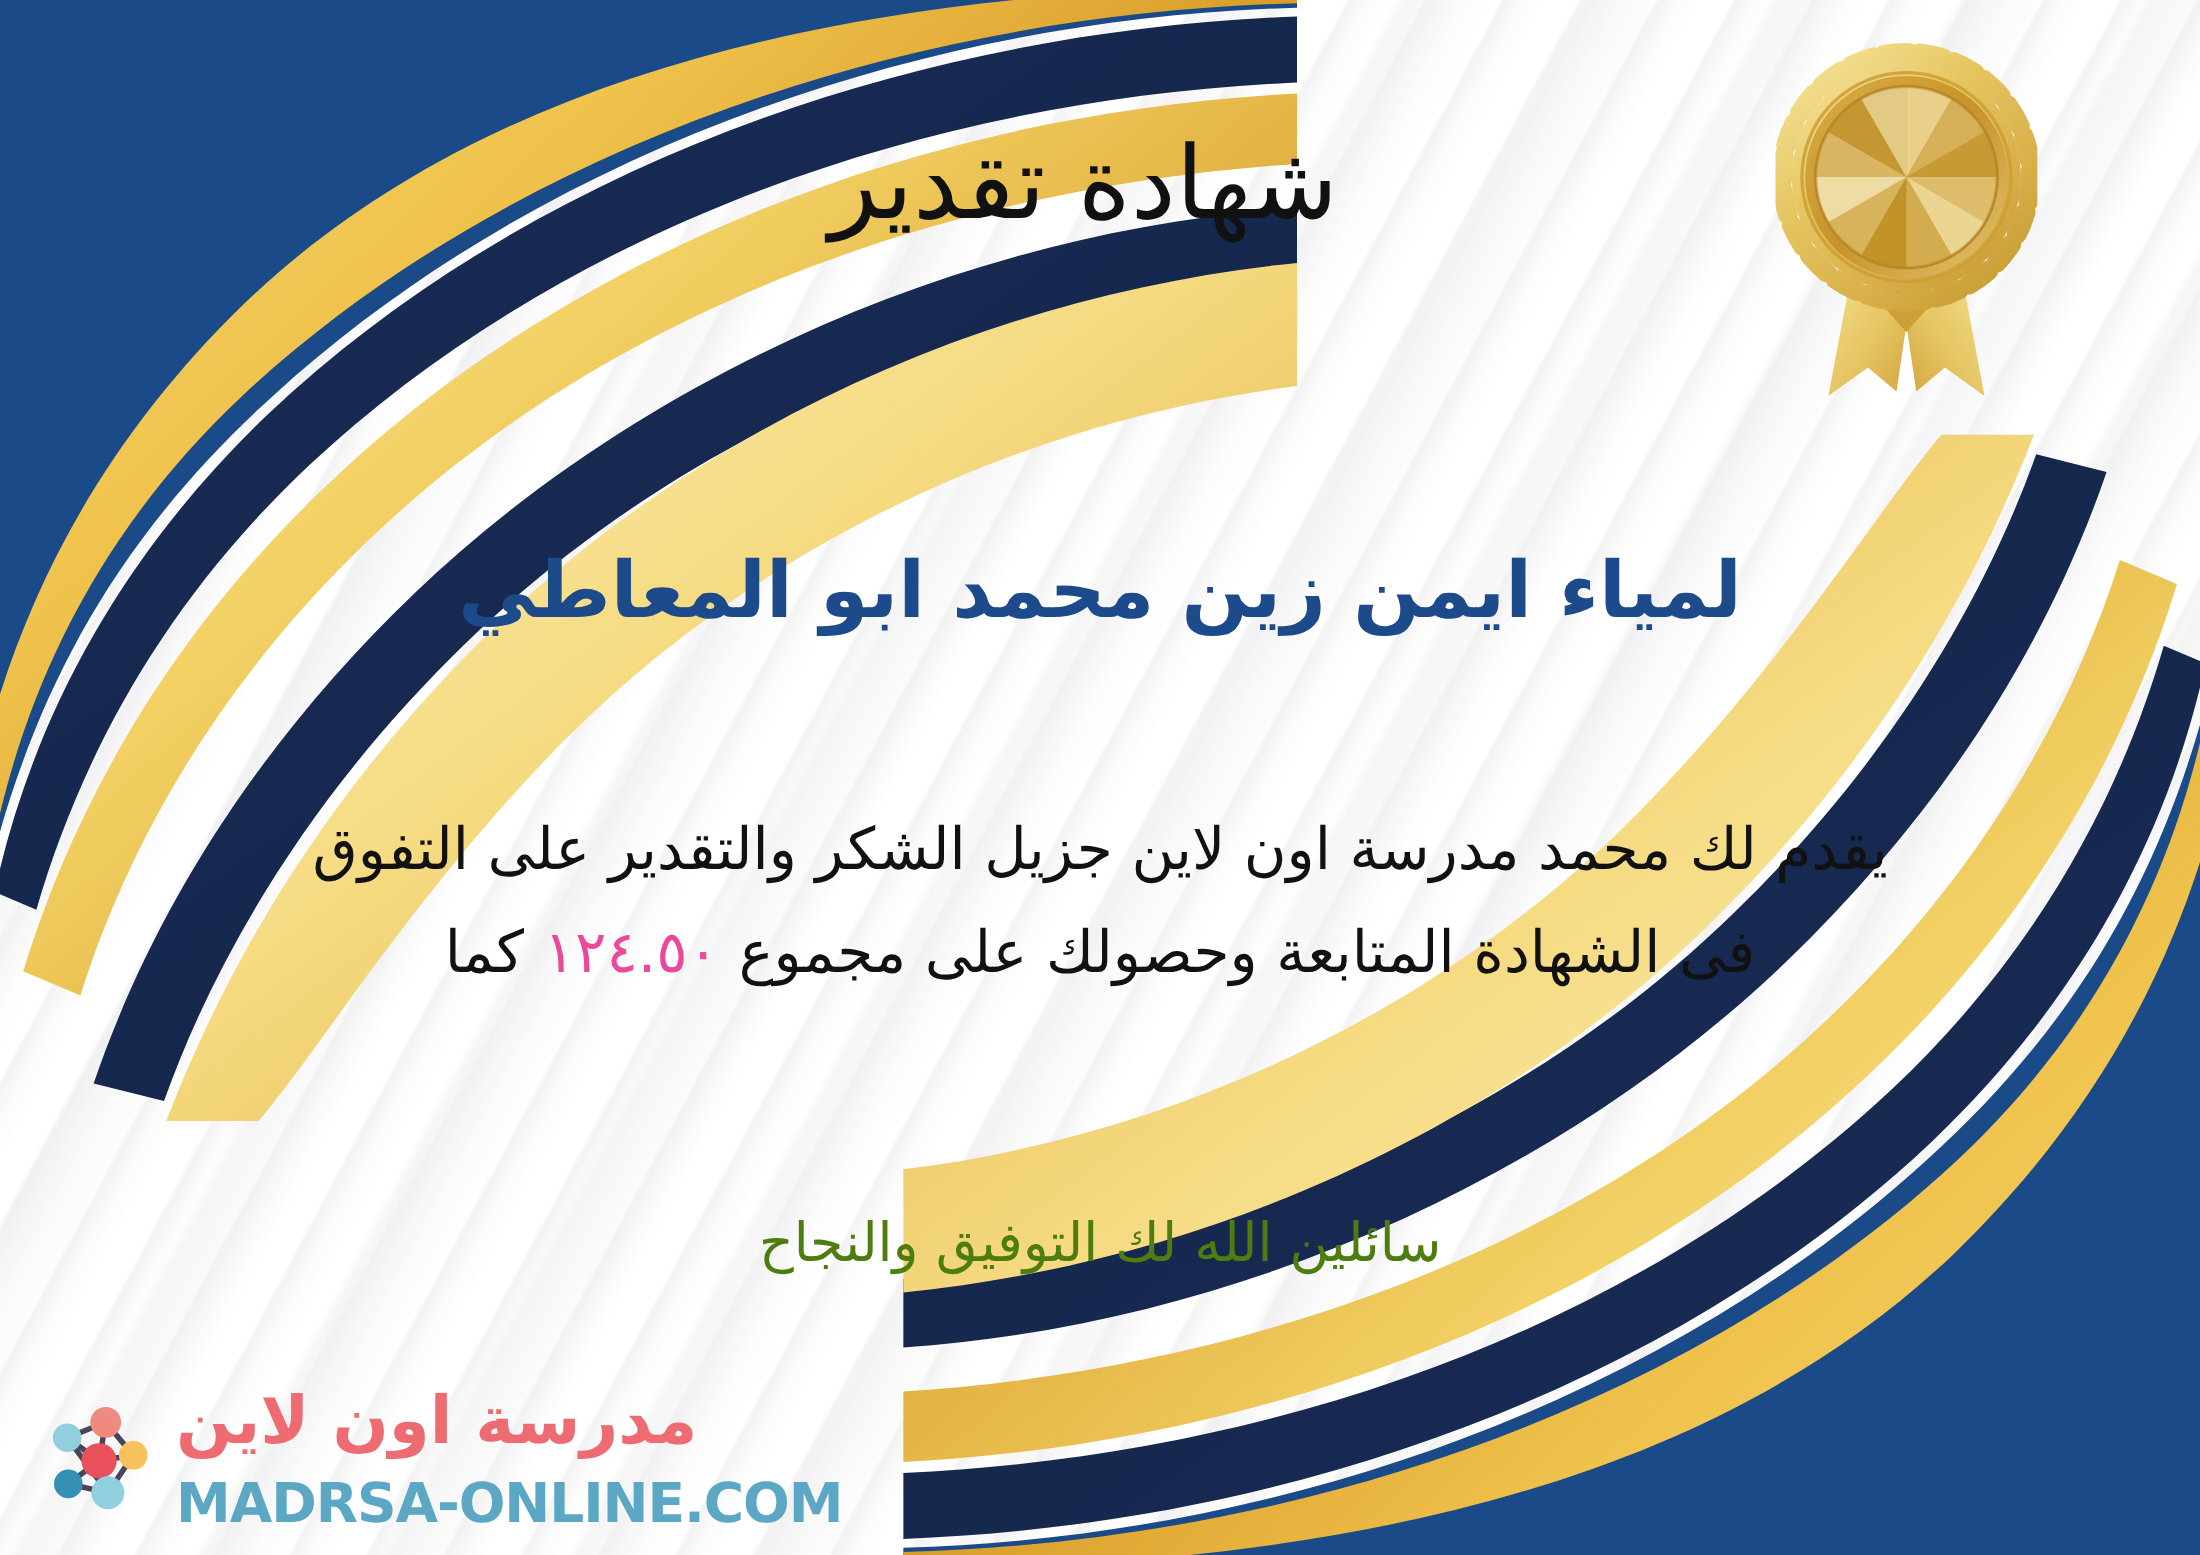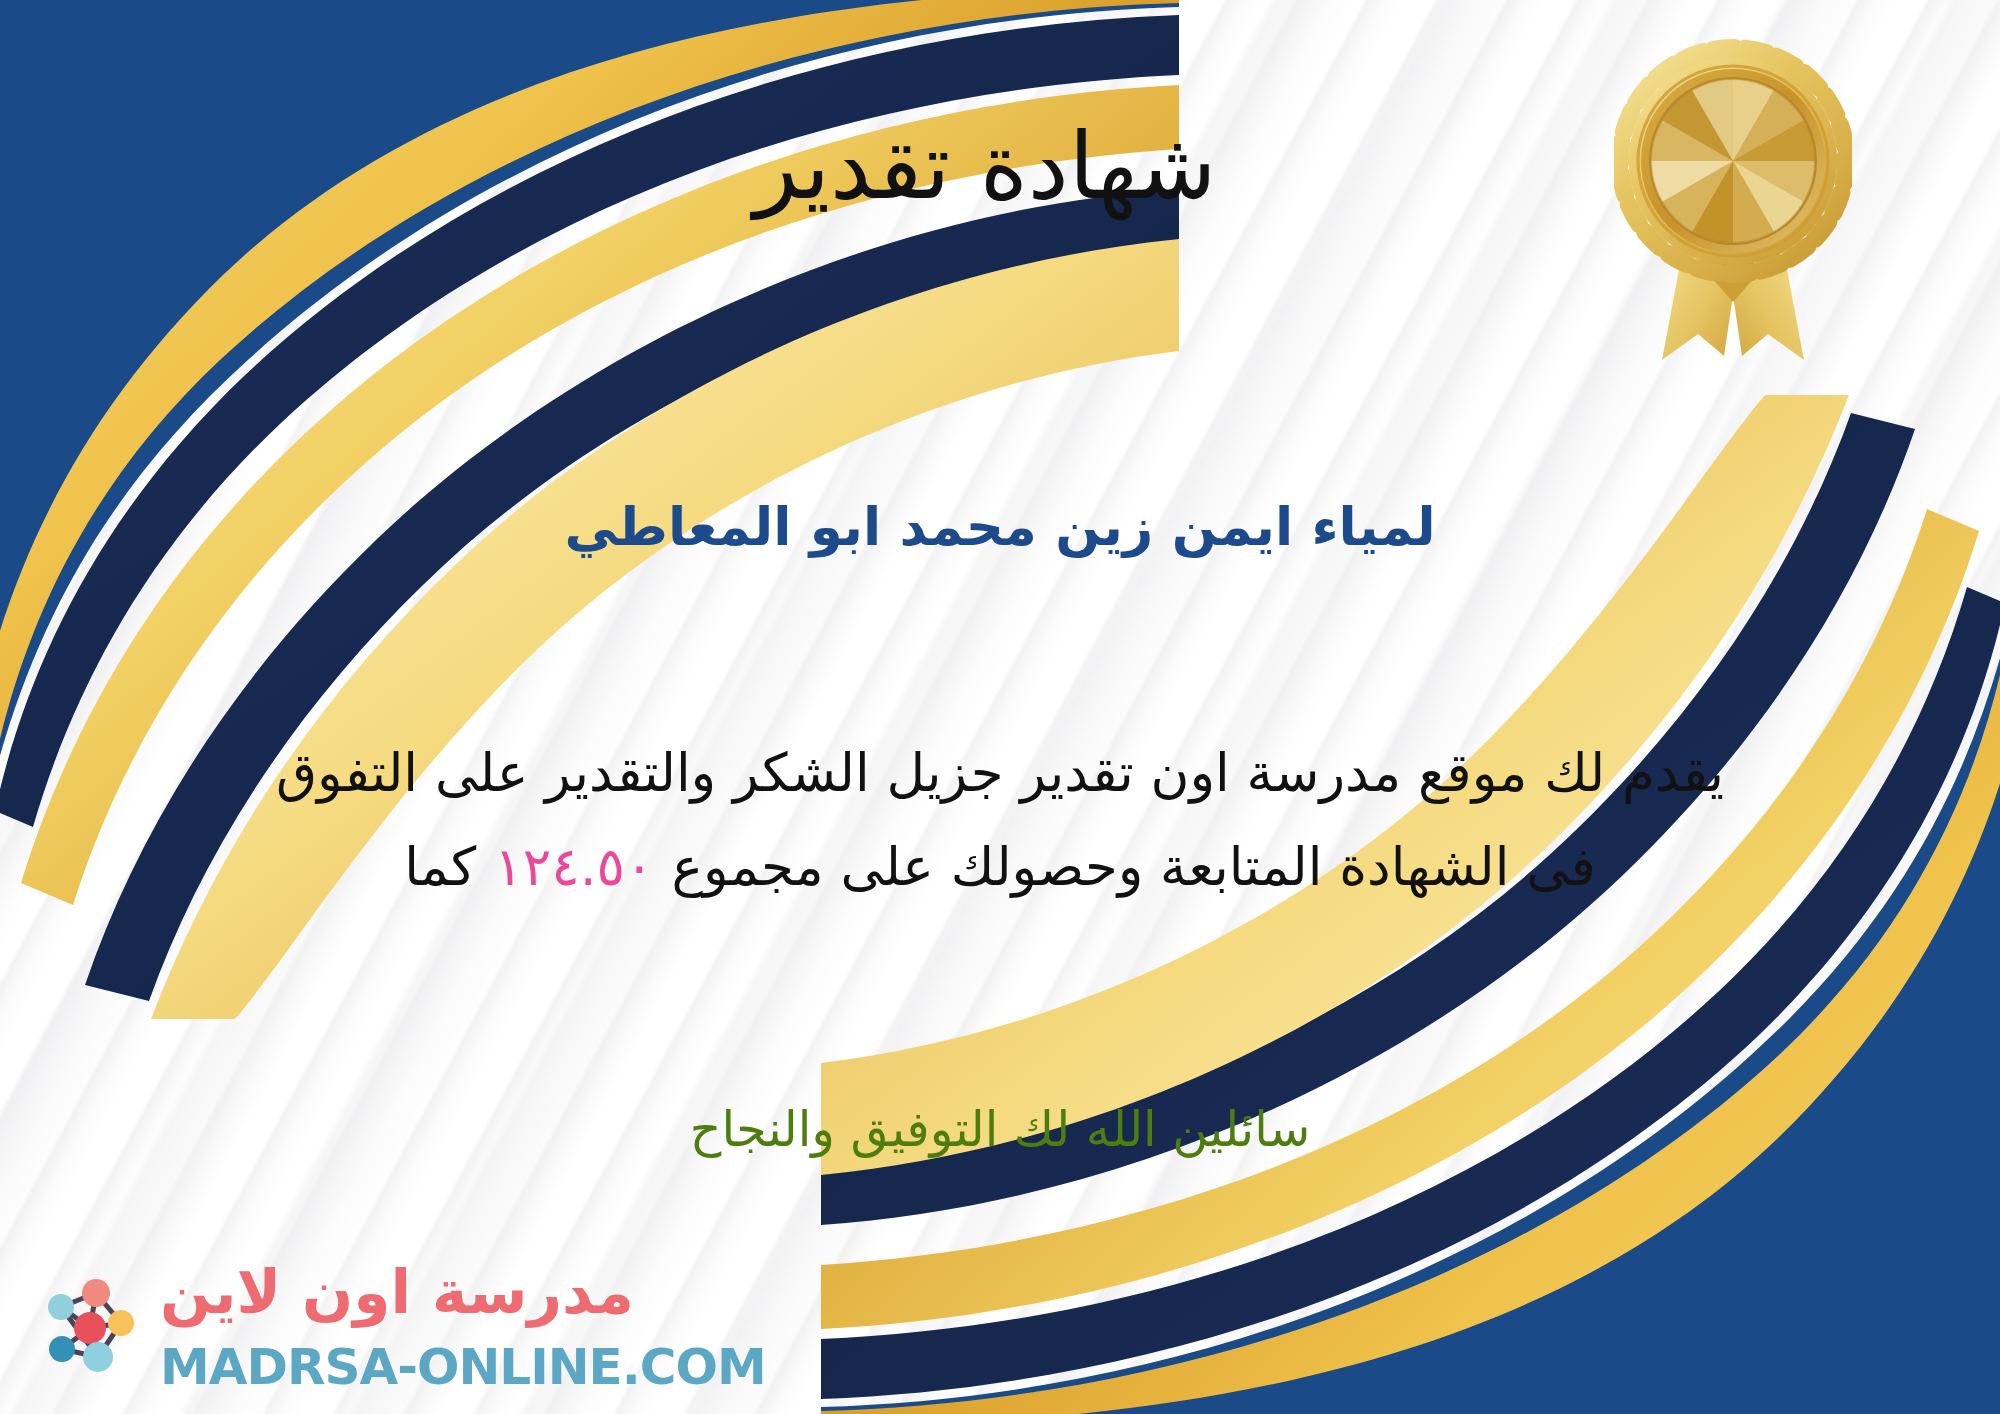--- a/index.html
+++ b/index.html
@@ -93,21 +93,21 @@
     color: #111111;
     letter-spacing: 1px;
     padding-right: 30px;
   }
 
   .recipient-name {
     position: absolute;
     top: 496px;
     left: 170px;
     right: 170px;
-    font-size: 53px;
+    font-size: 71px;
     line-height: 1.16;
     font-weight: 700;
     color: #1C4A8B;
   }
 
   .body-block {
     position: absolute;
     top: 726px;
     left: 90px;
     right: 90px;
@@ -337,21 +337,21 @@
     </svg>
   </div>
 
   <div class="content">
 
     <div class="cert-title">شهادة تقدير</div>
 
     <div class="recipient-name">لمياء ايمن زين محمد ابو المعاطي</div>
 
     <div class="body-block">
-      <span class="body-line">يقدم لك موقع مدرسة اون تقدير جزيل الشكر  والتقدير على التفوق</span>
+      <span class="body-line">يقدم لك محمد مدرسة اون لاين جزيل الشكر  والتقدير على التفوق</span>
       <span class="body-line">
         <span>فى الشهادة المتابعة وحصولك على مجموع</span><span class="score">١٢٤.٥٠</span><span>كما</span>
       </span>
     </div>
 
     <div class="closing-line">سائلين الله لك التوفيق  والنجاح</div>
   </div>
 
   <div class="logo">
     <div class="logo-mark">

